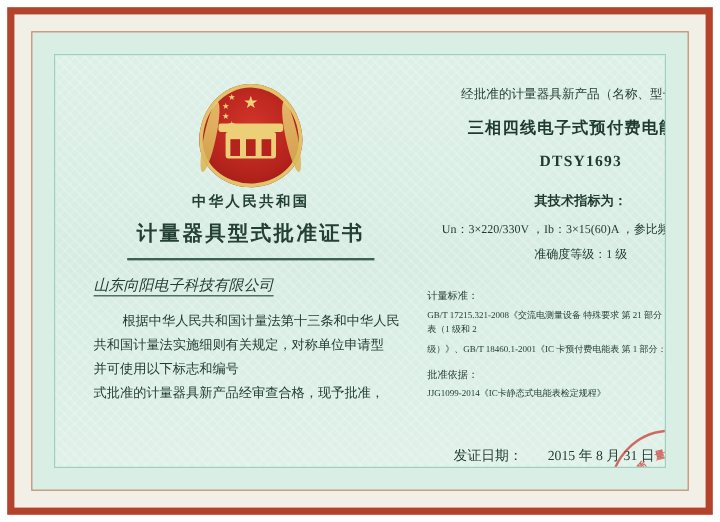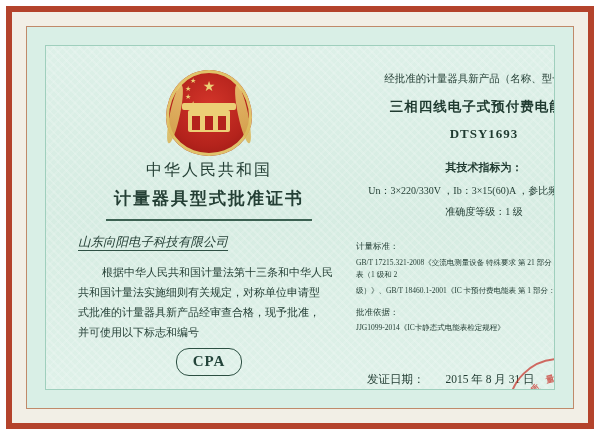--- a/index.html
+++ b/index.html
@@ -71,21 +71,21 @@
   .emblem .s3{left:19px;top:24px;}
   .emblem .s4{left:24px;top:31px;}
   .emblem .ear{
     position:absolute;top:14px;width:10px;height:60px;
     background:linear-gradient(#eccf76,#d8b353);border-radius:50%;opacity:.85;
   }
   .emblem .ear.l{left:4px;transform:rotate(12deg);}
   .emblem .ear.r{right:4px;transform:rotate(-12deg);}
 
   .title1{
-    font-size:16px;font-weight:normal;letter-spacing:2px;color:#243f35;margin-top:4px;
+    font-size:12px;font-weight:bold;letter-spacing:2px;color:#243f35;margin-top:4px;
     font-family:"Liberation Serif", serif;
   }
   .title2{
     font-size:17px;font-weight:bold;letter-spacing:2px;color:#243f35;margin-top:6px;text-align:center;
   }
   .rule{
     width:206px;height:2px;background:#3c6152;margin:9px auto 0;
   }
   .company{
     margin-top:13px;font-size:12.5px;color:#1f3a30;text-align:left;padding-left:8px;
@@ -113,21 +113,21 @@
   .r-model{
     margin-top:10px;font-size:13px;font-weight:bold;text-align:center;letter-spacing:1px;
   }
   .r-spec-t{margin-top:18px;font-size:11px;text-align:center;font-weight:bold;}
   .r-spec1{margin-top:9px;font-size:10px;text-align:center;}
   .r-spec2{margin-top:7px;font-size:10px;text-align:center;}
   .r-std-t{margin-top:22px;font-size:8.5px;}
   .r-std{margin-top:4px;font-size:7.5px;line-height:12px;}
   .r-apr-t{margin-top:10px;font-size:8.5px;}
   .r-apr{margin-top:3px;font-size:7.5px;line-height:12px;}
-  .r-date{position:absolute;left:11px;top:300px;font-size:11.5px;}
+  .r-date{position:absolute;left:22px;top:300px;font-size:11.5px;}
   .r-date .v{margin-left:18px;}
   .seal{
     position:absolute;right:2px;top:286px;width:98px;height:98px;border-radius:50%;
     border:2.5px solid #c8352c;color:#c8352c;opacity:.72;
   }
   .seal .txt{
     position:absolute;left:0;top:0;width:98px;height:98px;font-size:9px;
   }
   .seal .txt span{
     position:absolute;left:50%;top:50%;transform-origin:0 0;font-weight:bold;
@@ -159,25 +159,24 @@
           <div class="title1">中华人民共和国</div>
           <div class="title2">计量器具型式批准证书</div>
           <div class="rule"></div>
 
           <div class="company">
             <u>山东向阳电子科技有限公司</u>
           </div>
 
           <div class="body-text">
             <span>根据中华人民共和国计量法第十三条和中华人民共和国计量法实施细则有关规定，对称单位申请型</span>
+            <div class="l2">并可使用以下标志和编号</div>
             <div class="l2">式批准的计量器具新产品经审查合格，现予批准，</div>
-            <div class="l2">并可使用以下标志和编号</div>
-          </div>
-
-          <div class="cpa">CPA</div>
+          </div>
+
 
         </div>
 
         <div class="right">
           <div class="r-line1">经批准的计量器具新产品（名称、型号）：</div>
           <div class="r-prod">三相四线电子式预付费电能表</div>
           <div class="r-model">DTSY1693</div>
 
           <div class="r-spec-t">其技术指标为：</div>
           <div class="r-spec1">Un：3×220/330V ，Ib：3×15(60)A ，参比频率：50Hz</div>

